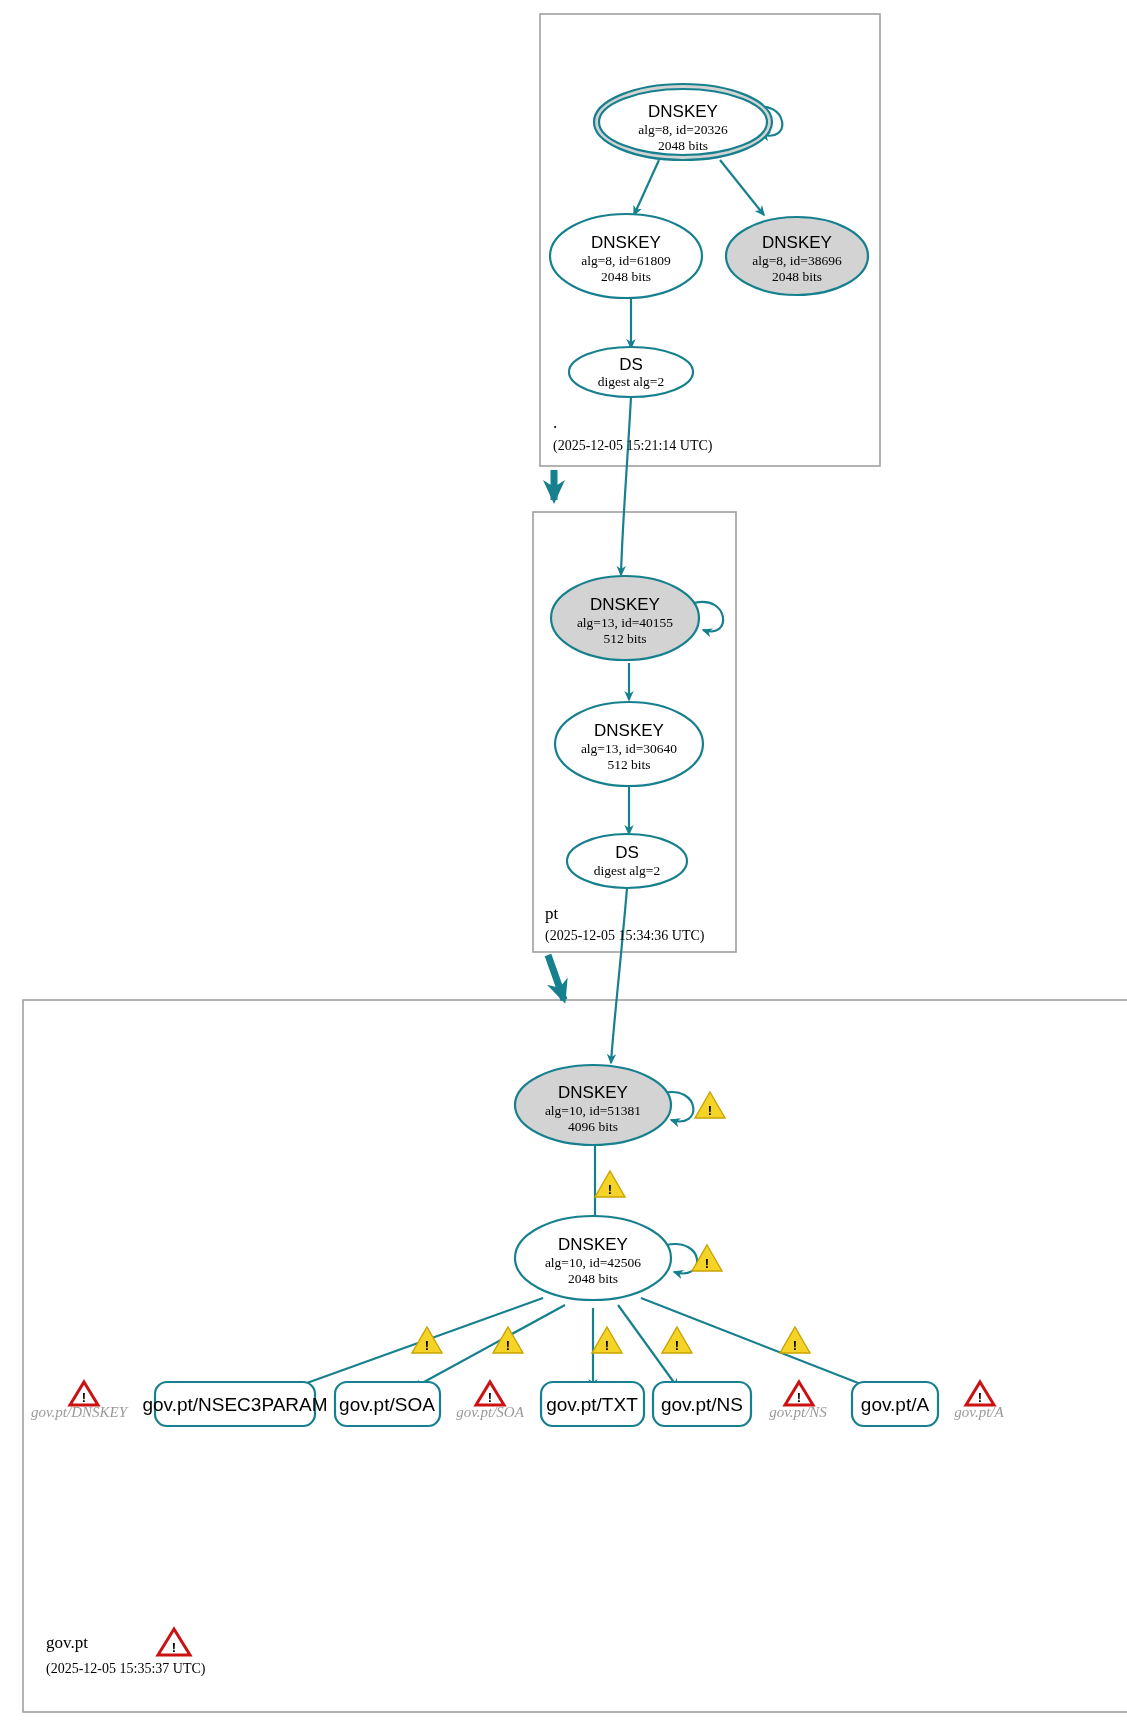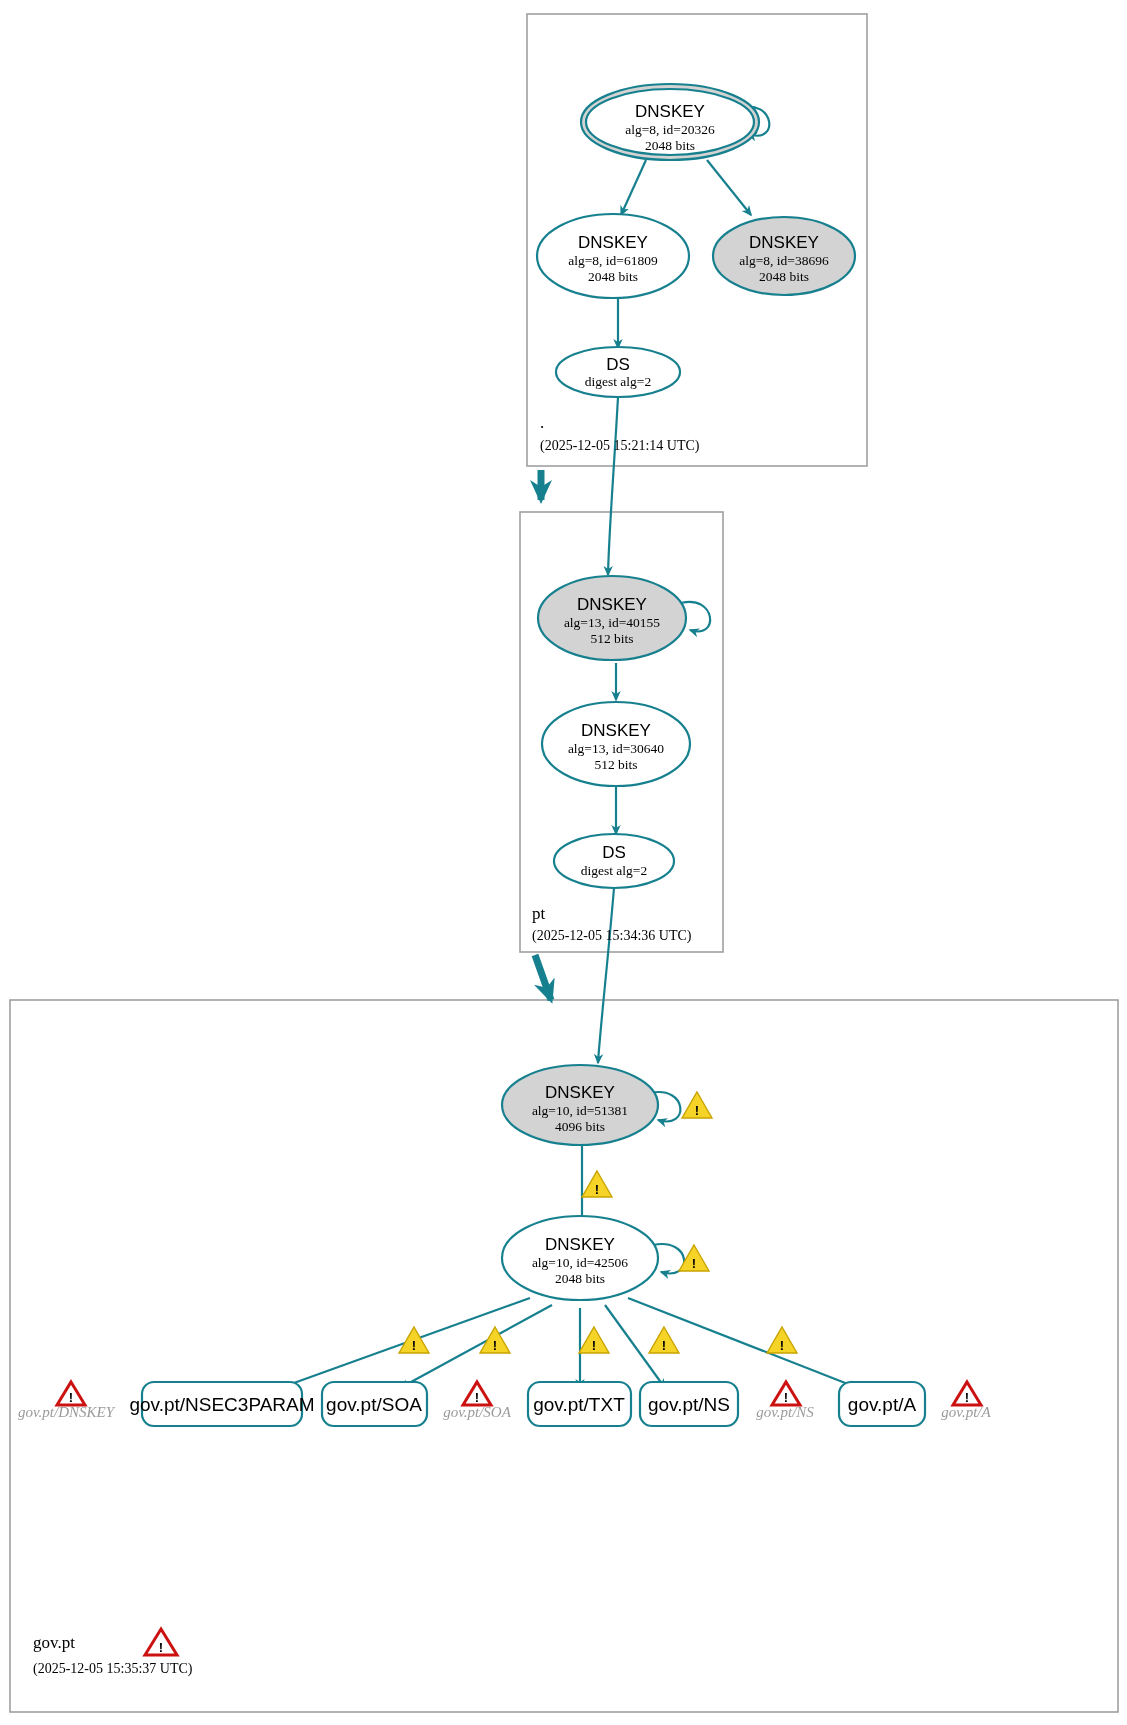--- a/index.html
+++ b/index.html
@@ -9,21 +9,21 @@
   }
   body {
     width: 1127px;
     height: 1725px;
     position: relative;
     font-family: "Liberation Sans", sans-serif;
     overflow: hidden;
   }
   #stage {
     position: absolute;
-    left: 0; top: 0;
+    left: 13px; top: 0;
     width: 905px;
     height: 1725px;
   }
   svg#graph {
     position: absolute;
     left: 0; top: 0;
     width: 1127px;
     height: 1725px;
   }
   .zone-box {

